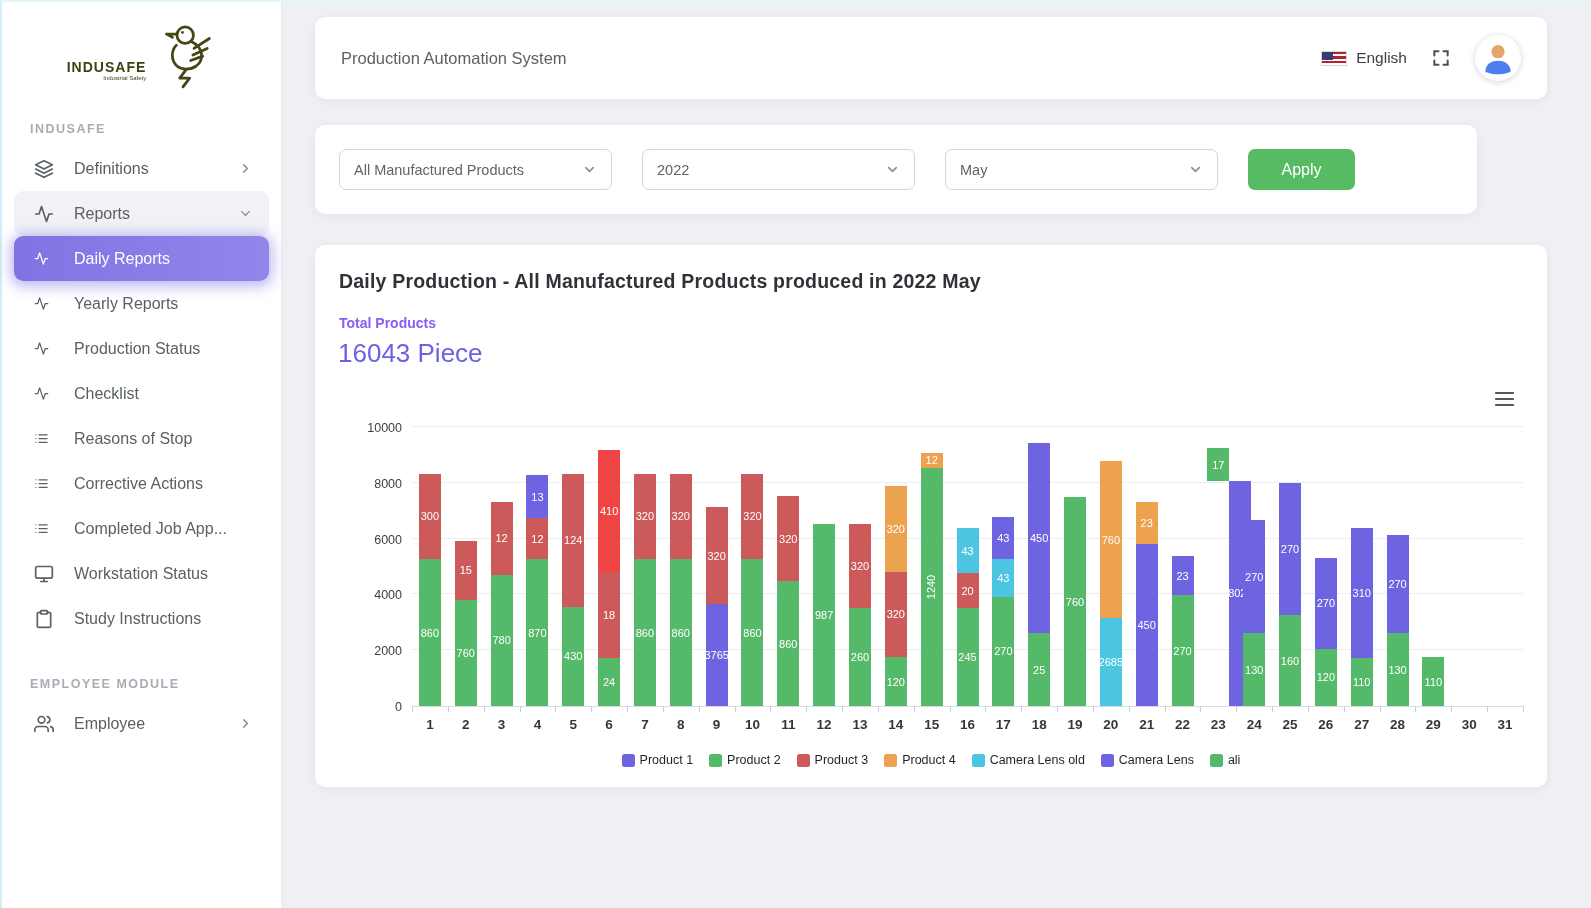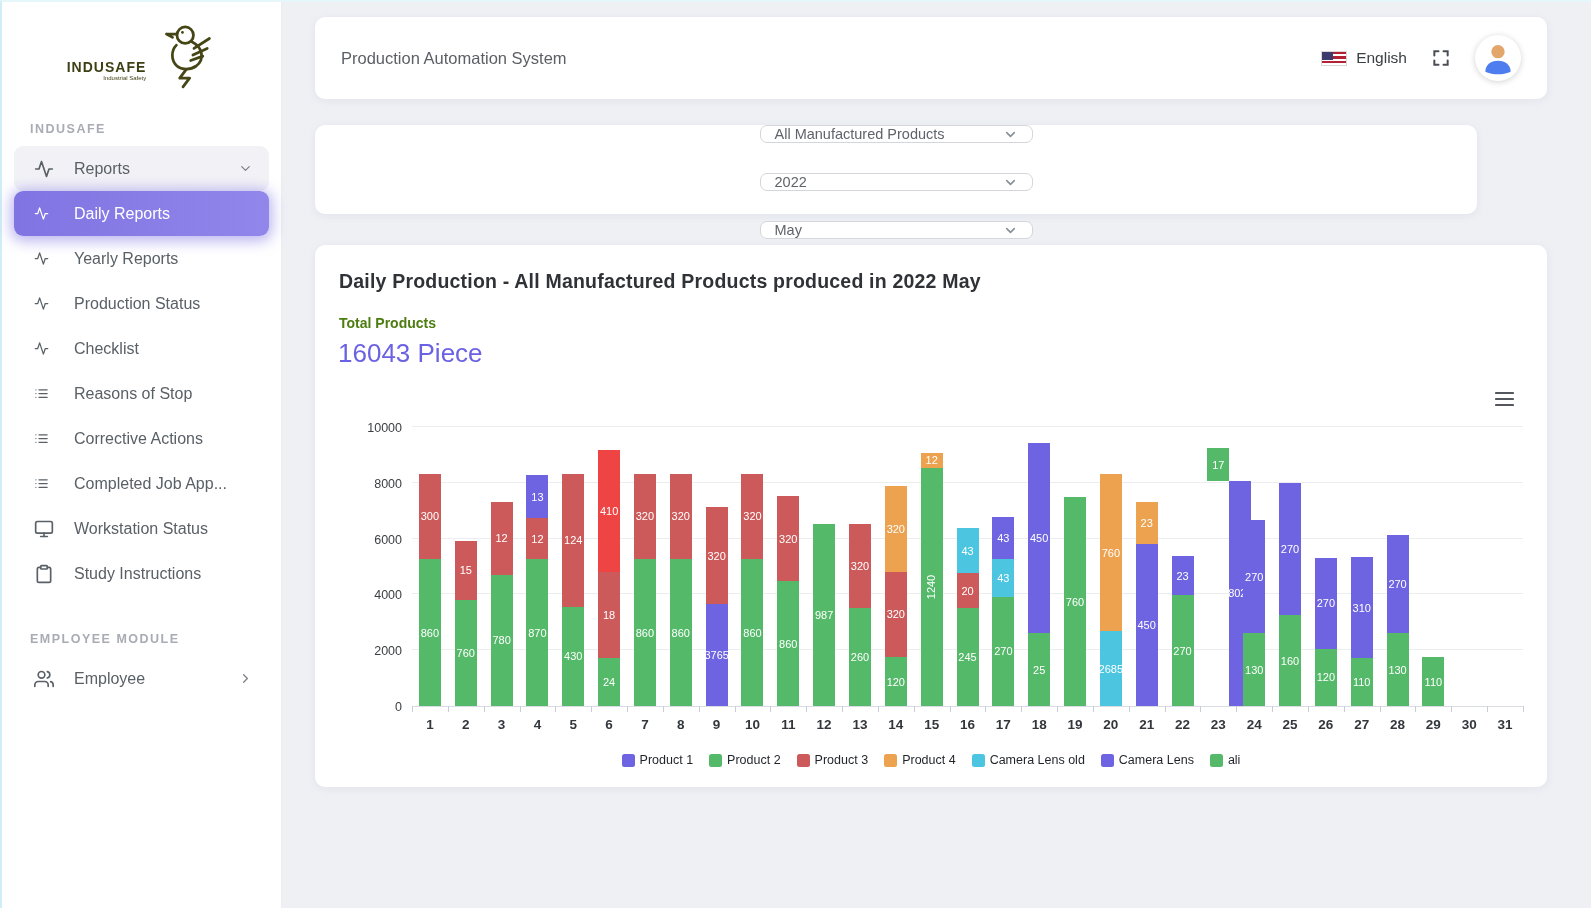--- a/index.html
+++ b/index.html
@@ -46,33 +46,33 @@
   .flag { width:26px; height:15px; position:relative; border:1px solid #d8d8d8;
           background:repeating-linear-gradient(180deg,#b22234 0 2.2px,#fff 2.2px 4.3px); }
   .flag::after { content:""; position:absolute; left:0; top:0; width:11px; height:8px; background:#3c3b6e; }
   .lang-label { font-size:15.5px; color:#3c4043; }
   .fullscreen { color:#4a4e54; display:flex; cursor:pointer; }
   .avatar { width:46px; height:46px; border-radius:50%; background:#fff;
             box-shadow:0 1px 6px rgba(0,0,0,.18); display:flex; align-items:center; justify-content:center; cursor:pointer; }
 
   
   .filter-card { left:313px; top:123px; width:1162px; height:89px;
-                 display:flex; align-items:center; padding:0 24px; gap:30px;flex-direction:column; }
+                 display:flex; align-items:center; padding:0 24px; gap:30px; }
   .dropdown { width:273px; height:41px; border:1px solid #d3d6db; border-radius:7px;
               display:flex; align-items:center; padding:0 14px; color:#5f646b;
               font-size:14.5px; cursor:pointer; background:#fff; }
   .dropdown .chev { margin-left:auto; color:#8a8f96; display:flex; }
   .apply-btn { width:107px; height:41px; background:#57bb63; color:#fff; border:none;
                border-radius:7px; font-size:16px; cursor:pointer; font-family:inherit; }
 
   
   .chart-card { left:313px; top:243px; width:1232px; height:542px; }
   .chart-title { position:absolute; left:24px; top:25px; font-size:19.5px; font-weight:600;
                  color:#2f3237; letter-spacing:.2px; }
-  .total-label { position:absolute; left:24px; top:70px; font-size:14px; font-weight:bold; color:#4d7c0f; }
+  .total-label { position:absolute; left:24px; top:70px; font-size:14px; font-weight:bold; color:#8b5cf6; }
   .total-value { position:absolute; left:23px; top:93px; font-size:26px; color:#6b62e3; }
   .chart-menu  { position:absolute; right:33px; top:146px; color:#54585e; cursor:pointer; display:flex; }
 
   .plot { position:absolute; left:97px; top:182px; width:1111px; height:280px;
           border-bottom:1px solid #d9dde3; }
   .gridline { position:absolute; left:0; right:0; height:1px; background:#ebedf0; }
   .ylabel { position:absolute; left:-66px; width:56px; text-align:right;
             font-size:12.5px; color:#3c4043; }
   .xtick { position:absolute; top:100%; width:1px; height:6px; background:#c9ced6; }
   .xlab { position:absolute; top:calc(100% + 11px); text-align:center; font-size:13.5px;
@@ -106,20 +106,35 @@
           <path d="M49 22 H30 M30 22 L41 28"></path>
           <path d="M76 36 C96 46 100 68 84 80 C74 87 58 88 49 80 C38 70 38 52 48 42"></path>
           <path d="M80 48 L108 30 M78 60 L104 48 M74 70 L96 62"></path>
           <path d="M66 86 L54 102 L72 102 L60 118"></path>
         </svg>
       </span>
     </div>
 
     <div class="section-label">INDUSAFE</div>
     <nav id="menu1">
+        <div class="item">
+          <span class="ic">
+            <svg fill="none" stroke="currentColor" stroke-width="2" stroke-linecap="round" stroke-linejoin="round" viewBox="0 0 24 24">
+              <polygon points="12 2 2 7 12 12 22 7 12 2"></polygon>
+              <polyline points="2 12 12 17 22 12"></polyline>
+              <polyline points="2 17 12 22 22 17"></polyline>
+            </svg>
+          </span>
+          <span class="lbl">Definitions</span>
+          <span class="chev">
+            <svg fill="none" stroke="currentColor" stroke-width="2" stroke-linecap="round" stroke-linejoin="round" viewBox="0 0 24 24">
+              <polyline points="9 18 15 12 9 6"></polyline>
+            </svg>
+          </span>
+        </div>
         <div class="item group">
           <span class="ic">
             <svg fill="none" stroke="currentColor" stroke-width="2" stroke-linecap="round" stroke-linejoin="round" viewBox="0 0 24 24">
               <polyline points="22 12 18 12 15 21 9 3 6 12 2 12"></polyline>
             </svg>
           </span>
           <span class="lbl">Reports</span>
           <span class="chev">
             <svg fill="none" stroke="currentColor" stroke-width="2" stroke-linecap="round" stroke-linejoin="round" viewBox="0 0 24 24">
               <polyline points="6 9 12 15 18 9"></polyline>
@@ -517,21 +532,21 @@
           </div>
         </div>
         <div class="xlab" style="left: 609.258px; width: 35.8387px;">18</div>
         <div class="slot" style="left: 652.016px;">
           <div class="seg" style="height: 208.6px; background: rgb(85, 185, 106);">
             <span>760</span>
           </div>
         </div>
         <div class="xlab" style="left: 645.097px; width: 35.8387px;">19</div>
         <div class="slot" style="left: 687.855px;">
-          <div class="seg" style="height: 75px; background: rgb(76, 197, 224);">
+          <div class="seg" style="height: 88px; background: rgb(76, 197, 224);">
             <span>2685</span>
           </div>
           <div class="seg" style="height: 156.8px; background: rgb(237, 162, 79);">
             <span>760</span>
           </div>
         </div>
         <div class="xlab" style="left: 680.935px; width: 35.8387px;">20</div>
         <div class="slot" style="left: 723.694px;">
           <div class="seg" style="height: 162.4px; background: rgb(110, 99, 224);">
             <span>450</span>
@@ -583,21 +598,21 @@
           </div>
           <div class="seg" style="height: 91px; background: rgb(110, 99, 224);">
             <span>270</span>
           </div>
         </div>
         <div class="xlab" style="left: 895.968px; width: 35.8387px;">26</div>
         <div class="slot" style="left: 938.726px;">
           <div class="seg" style="height: 47.6px; background: rgb(85, 185, 106);">
             <span>110</span>
           </div>
-          <div class="seg" style="height: 101px; background: rgb(110, 99, 224); margin-top: 12px;">
+          <div class="seg" style="height: 130px; background: rgb(110, 99, 224); margin-top: 12px;">
             <span>310</span>
           </div>
         </div>
         <div class="xlab" style="left: 931.806px; width: 35.8387px;">27</div>
         <div class="slot" style="left: 974.565px;">
           <div class="seg" style="height: 72.8px; background: rgb(85, 185, 106);">
             <span>130</span>
           </div>
           <div class="seg" style="height: 98px; background: rgb(110, 99, 224);">
             <span>270</span>

